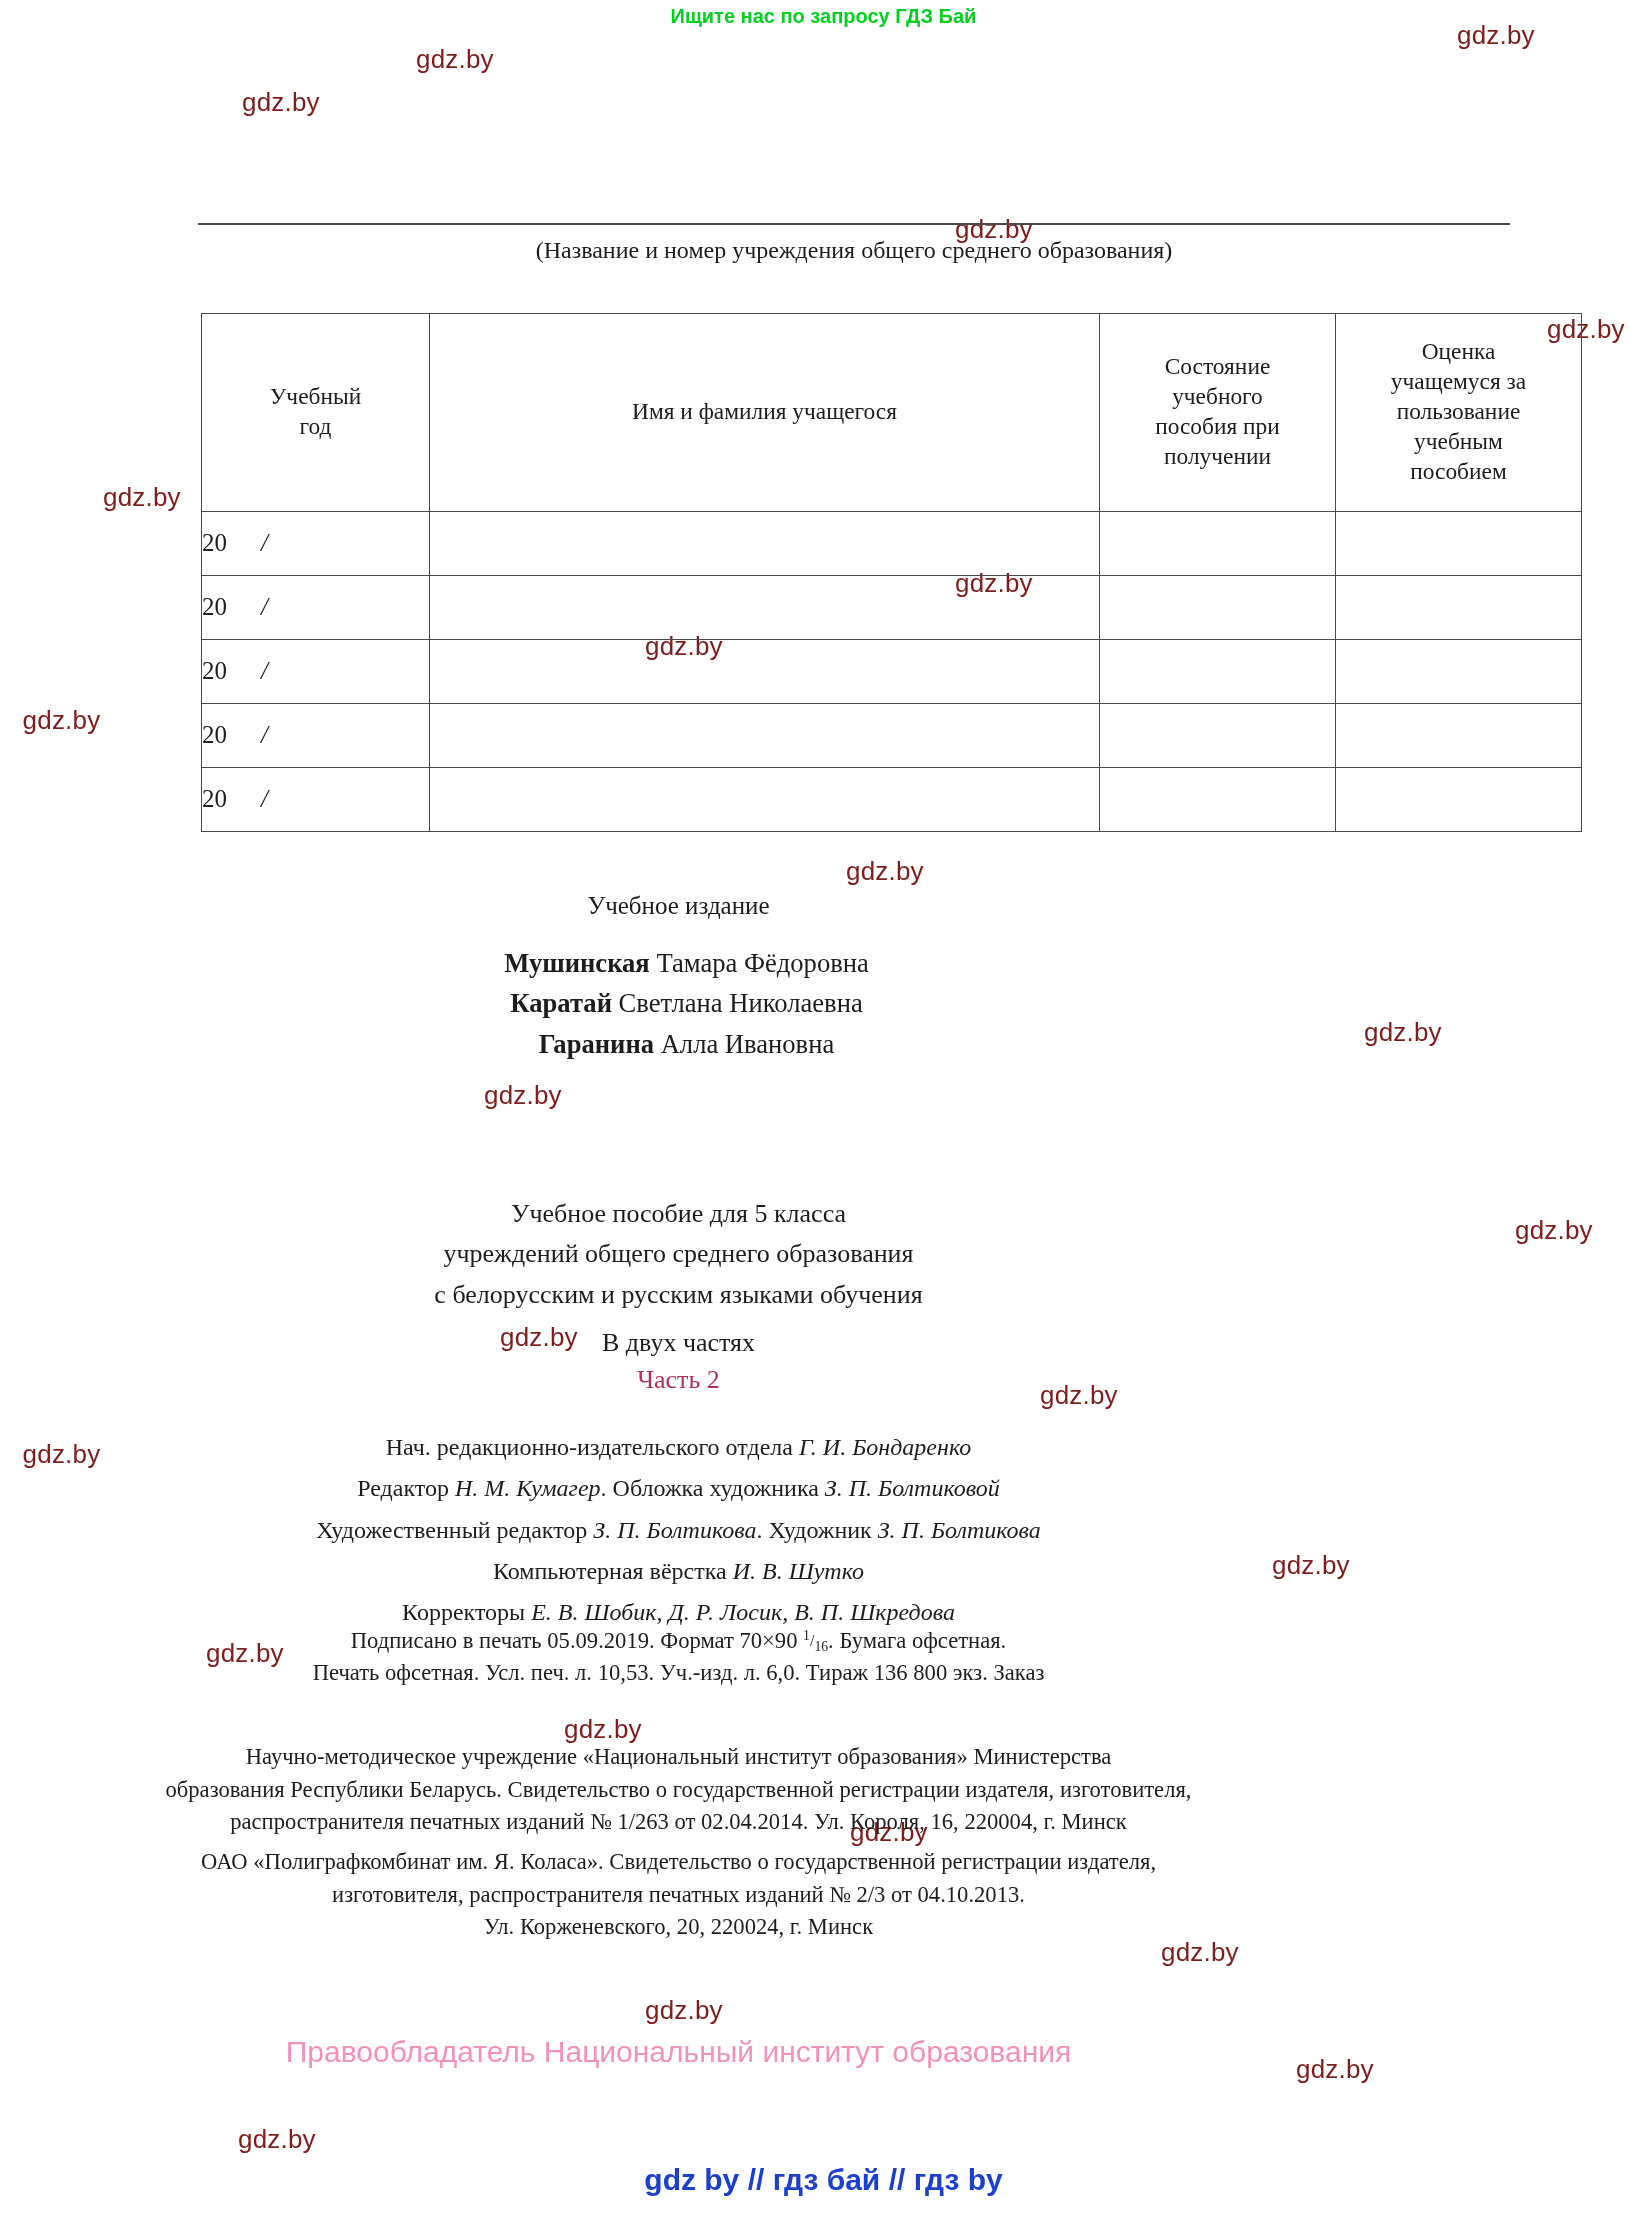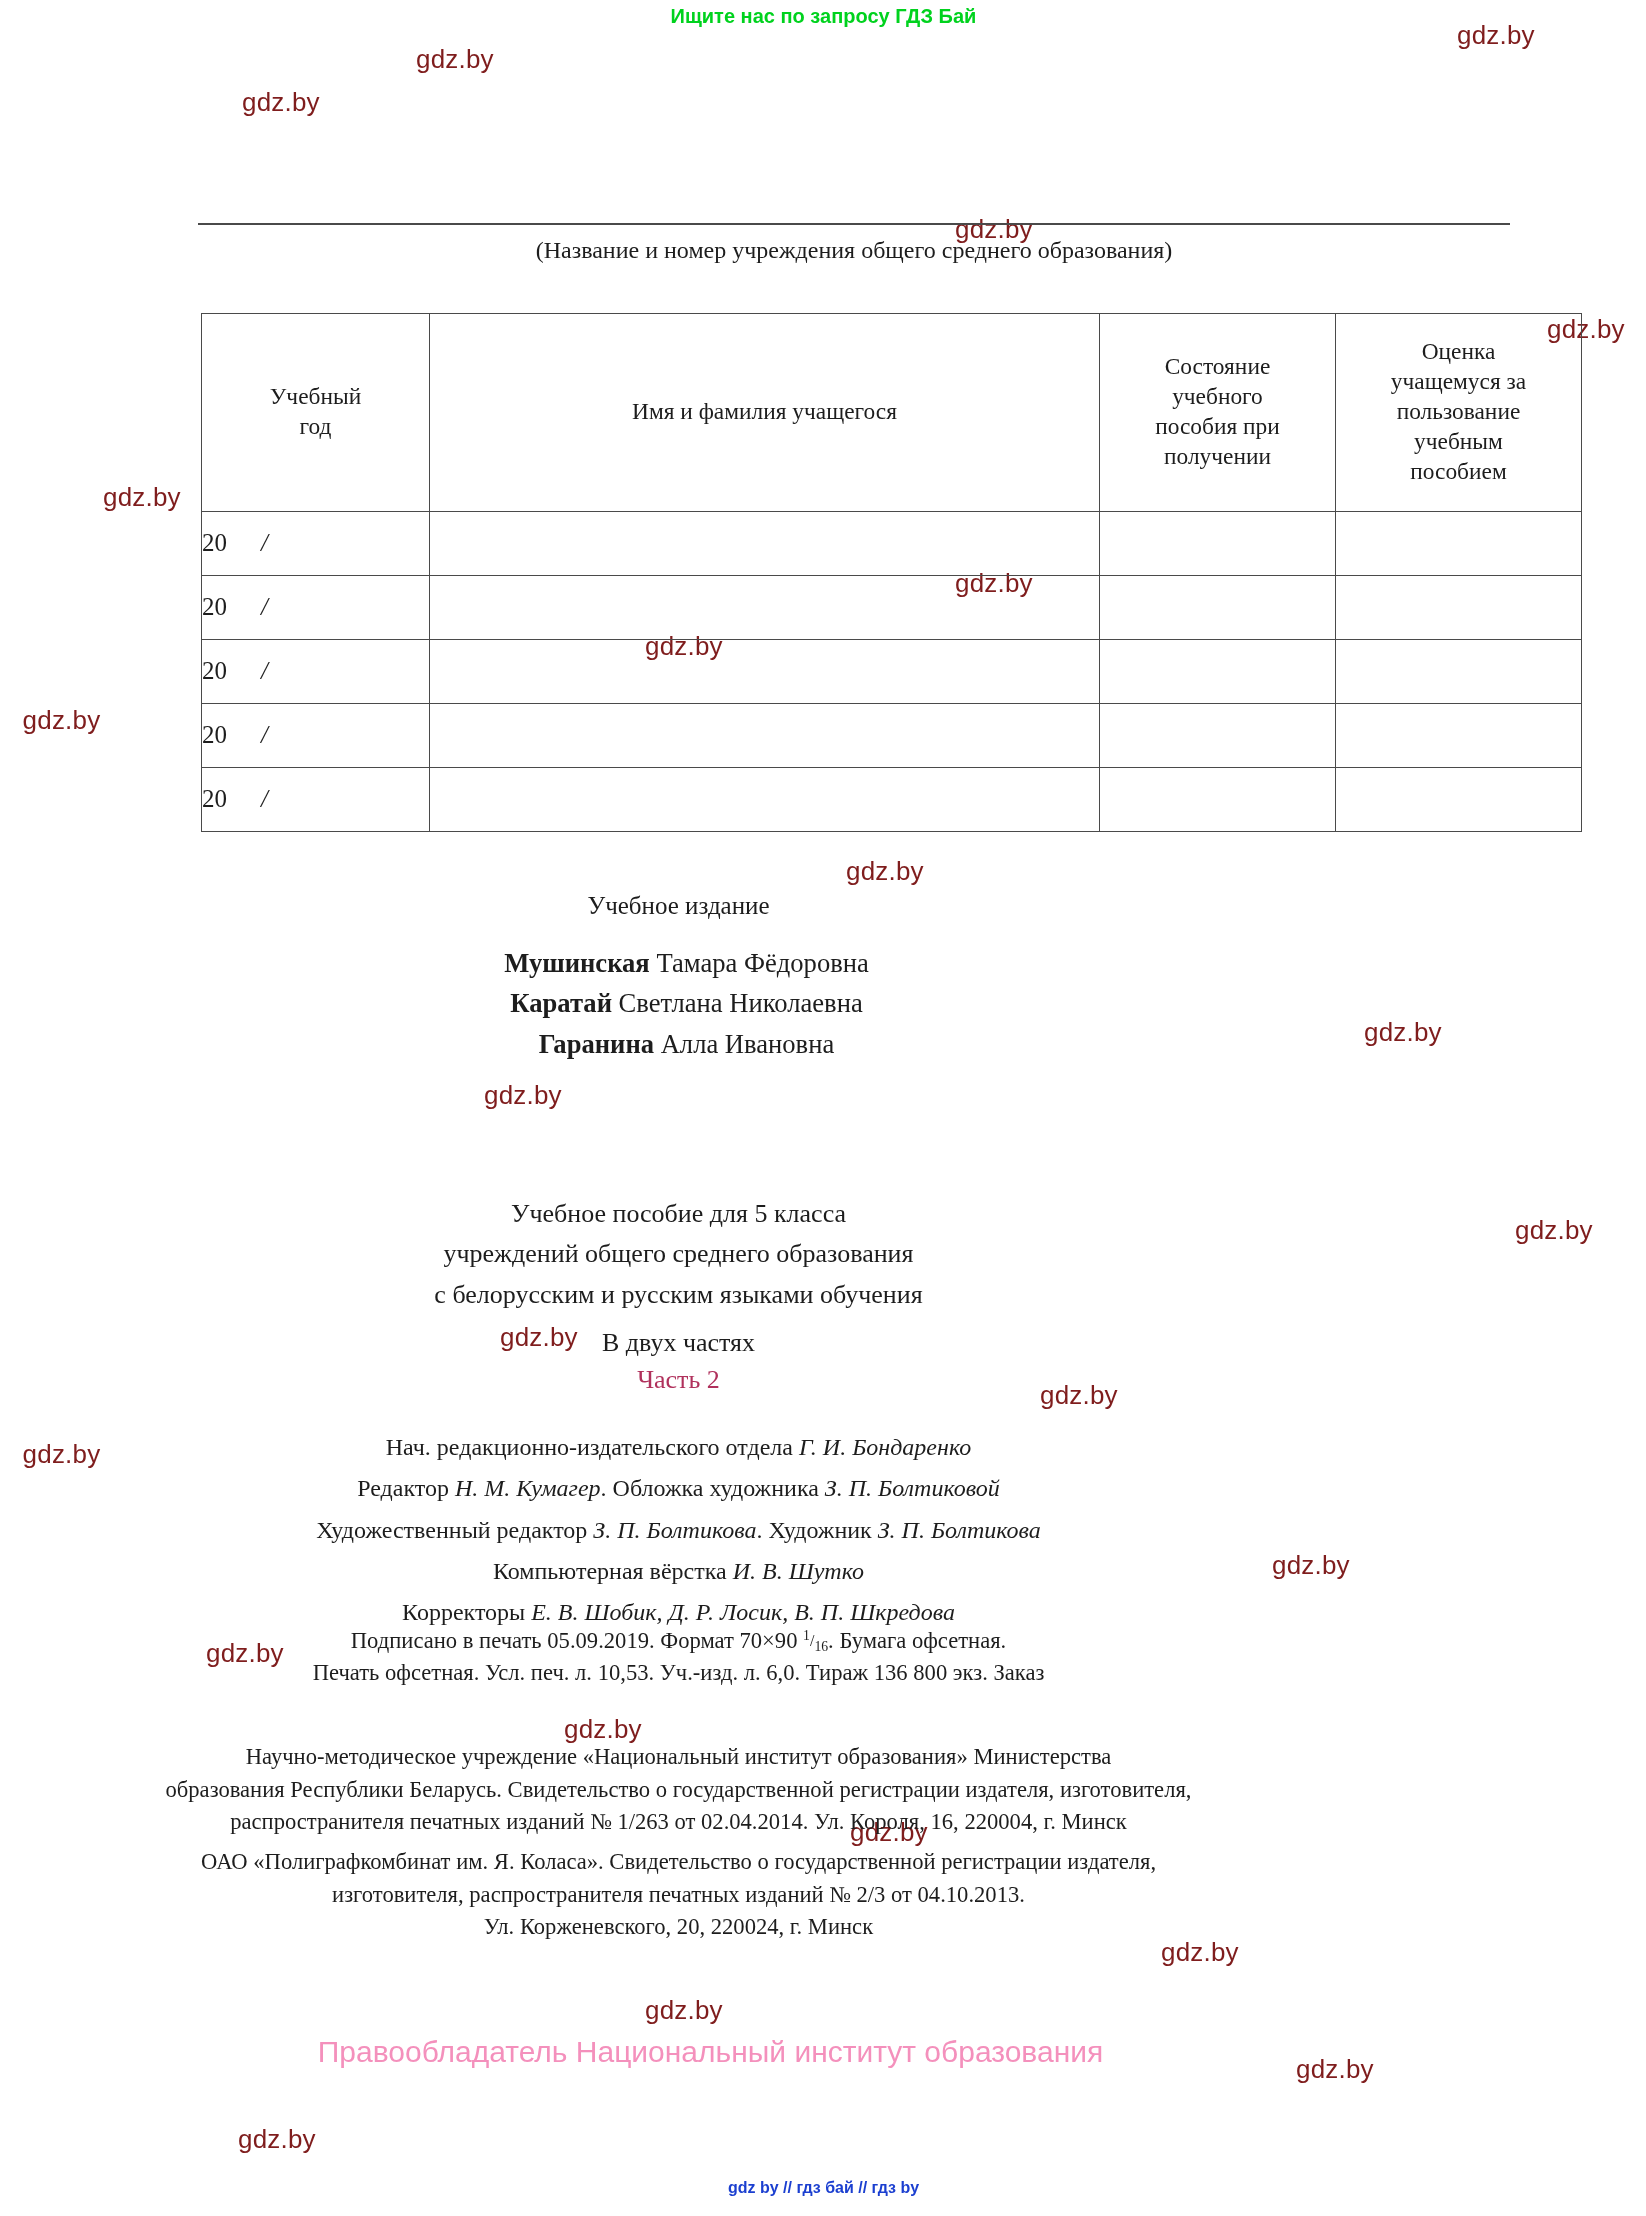--- a/index.html
+++ b/index.html
@@ -36,21 +36,21 @@
     font-weight: 600;
     color: #00d21e;
     white-space: nowrap;
   }
   .promo-bottom {
     position: absolute;
     left: 0; right: 0;
     bottom: 19.3px;
     text-align: center;
     font-family: "Liberation Sans", sans-serif;
-    font-size: 16px;
+    font-size: 30px;
     font-weight: 600;
     color: #1b3fd0;
     white-space: nowrap;
   }
 
   
   .rule {
     position: absolute;
     left: 198px;
     top: 223px;
@@ -185,21 +185,20 @@
     line-height: 1.44;
     white-space: nowrap;
   }
 
   .rights {
     top: 2035px;
     font-family: "Liberation Sans", sans-serif;
     font-size: 30px;
     color: #f490bc;
     white-space: nowrap;
-    padding-left: 32px;
   }
 </style>
 </head>
 <body>
 
 <div id="page">
 
   <div class="promo-top">Ищите нас по запросу ГДЗ Бай</div>
 
   <div id="wm-layer">

